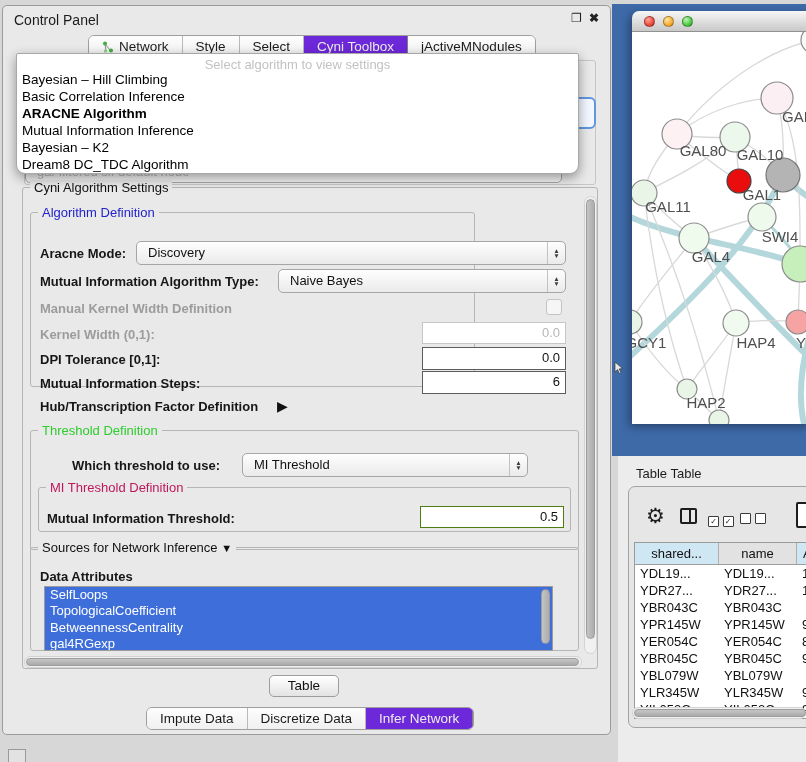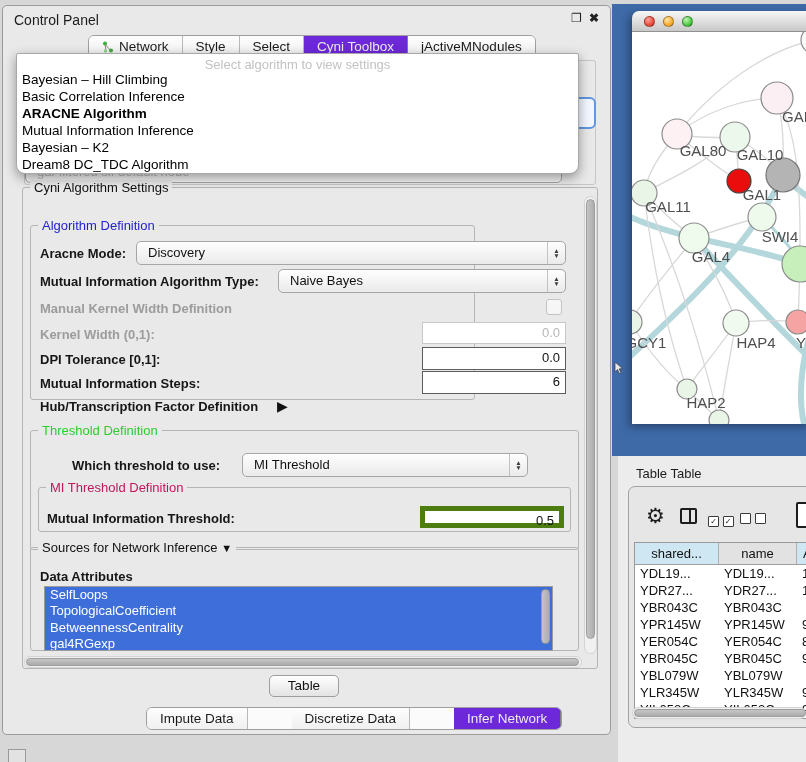--- a/index.html
+++ b/index.html
@@ -26,21 +26,21 @@
   .popup-item{position:absolute;left:5px;width:540px;height:17px;font-size:13.5px;color:#000;white-space:nowrap;}
   .popup-item.bold{font-weight:bold;}
   
   .group{position:absolute;border:1px solid #b5b5b5;border-radius:3px;box-sizing:border-box;}
   .gtitle{position:absolute;top:-8px;left:7px;background:#e9e9e9;padding:0 4px;font-size:13px;white-space:nowrap;}
   .lbl{position:absolute;font-weight:bold;font-size:13px;color:#161616;white-space:nowrap;}
   .lbl.dis{color:#9c9c9c;}
   .field{position:absolute;background:#fff;text-align:right;font-size:13px;box-sizing:border-box;
          padding:2px 5px 0 0;border:1px solid #5c5c5c;}
   .field.dis{border:1px solid #c7c7c7;color:#b7b7b7;}
-  .field.thin{border:5px solid #4d7c0f;}
+  .field.thin{border:1px solid #4d7c0f;}
   .combo{position:absolute;box-sizing:border-box;border:1px solid #a6a6a6;border-radius:5px;
          background:linear-gradient(#fefefe,#eaeaea);display:flex;align-items:stretch;}
   .combo .val{flex:1;padding:3px 0 0 11px;font-size:13px;white-space:nowrap;overflow:hidden;}
   .combo .arr{width:17px;border-left:1px solid #c2c2c2;display:flex;flex-direction:column;
               align-items:center;justify-content:center;font-size:6.5px;line-height:5.5px;color:#3c3c3c;}
   .chk{position:absolute;width:14px;height:14px;border:1px solid #c3c3c3;border-radius:3px;background:#f6f6f6;}
   .listbox{position:absolute;background:#fff;border:1px solid #9b9b9b;box-sizing:border-box;overflow:hidden;}
   .litem{height:16.25px;background:#3d6ed9;color:#fff;font-size:13px;padding-left:5px;white-space:nowrap;}
   .sb-track{position:absolute;background:#f1f1f1;border:1px solid #d3d3d3;border-radius:7px;box-sizing:border-box;}
   .sb-thumb{position:absolute;background:linear-gradient(90deg,#c4c4c4,#adadad);border:1px solid #9d9d9d;
@@ -125,21 +125,21 @@
     <div class="popup-item bold" style="top:52px;">ARACNE Algorithm</div>
     <div class="popup-item" style="top:69px;">Mutual Information Inference</div>
     <div class="popup-item" style="top:86px;">Bayesian – K2</div>
     <div class="popup-item" style="top:103px;">Dream8 DC_TDC Algorithm</div>
   </div>
 
   <div class="group" style="left:22px;top:187px;width:576px;height:482px;">
     <span class="gtitle">Cyni Algorithm Settings</span>
   </div>
 
-  <div class="group" style="left:30px;top:225px;width:445px;height:175px;">
+  <div class="group" style="left:30px;top:212px;width:445px;height:175px;">
     <span class="gtitle" style="color:#2222cc;">Algorithm Definition</span>
   </div>
   <span class="lbl" style="left:40px;top:246px;">Aracne Mode:</span>
   <div class="combo" style="left:136px;top:241px;width:430px;height:24px;">
     <span class="val">Discovery</span>
     <span class="arr">
         <span>▲</span>
         <span>▼</span>
       </span>
   </div>
@@ -195,21 +195,21 @@
   </div>
   <div class="sb-thumb" style="left:541px;top:589px;width:9px;height:55px;"></div>
 
   <div class="sb-track" style="left:584px;top:196px;width:13px;height:458px;"></div>
   <div class="sb-thumb" style="left:586px;top:199px;width:9px;height:440px;"></div>
   <div class="sb-track" style="left:24px;top:656px;width:558px;height:12px;"></div>
   <div class="sb-thumb h" style="left:26px;top:658px;width:553px;height:8px;"></div>
 
   <div class="btn" style="left:269px;top:675px;width:70px;height:22px;">Table</div>
 
-  <div class="tabbar" style="left:146px;top:707px;gap:44px;">
+  <div class="tabbar" style="left:146px;top:707px;">
     <div class="tab">
         <span>Impute Data</span>
       </div>
     <div class="tab">
         <span>Discretize Data</span>
       </div>
     <div class="tab active">
         <span>Infer Network</span>
       </div>
   </div>

